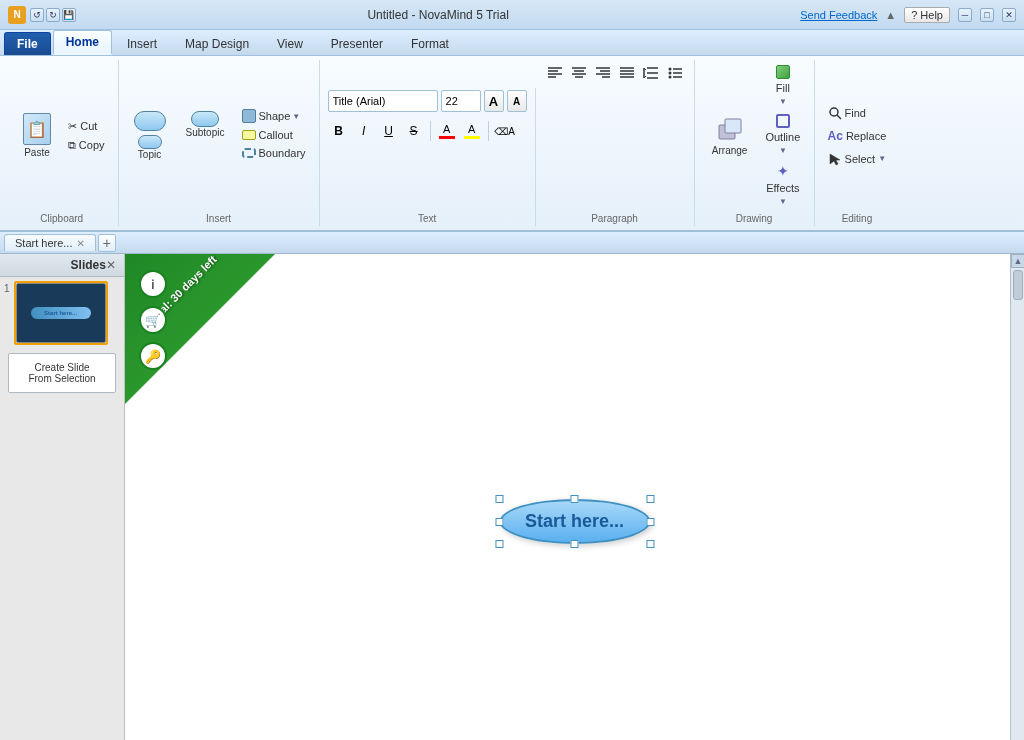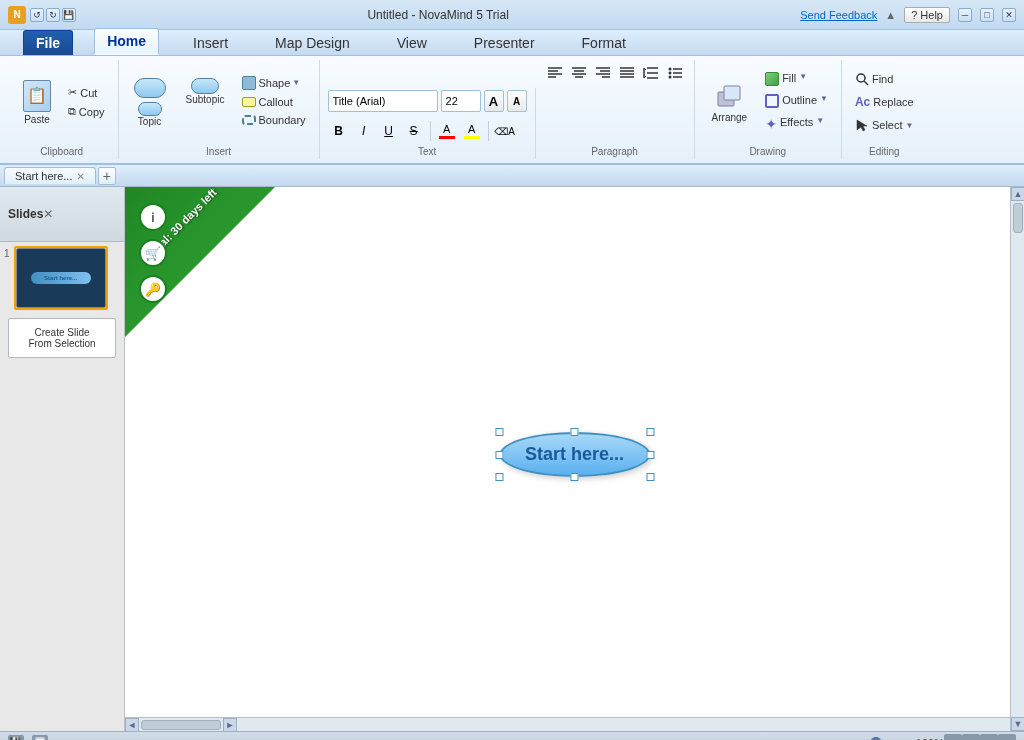--- a/index.html
+++ b/index.html
@@ -28,29 +28,28 @@
     .ribbon-tabs {
       background: linear-gradient(to bottom, #ddeeff, #c5d9ee);
       height: 26px;
       display: flex;
       align-items: flex-end;
       padding: 0 4px;
       border-bottom: 1px solid #a0c0e0;
     }
     .ribbon-tab {
       padding: 4px 12px;
-      font-size: 14px;
+      font-size: 12px;
       cursor: pointer;
       border: 1px solid transparent;
       border-bottom: none;
       border-radius: 3px 3px 0 0;
       margin-right: 2px;
       color: #333;
       background: transparent;
-      margin-left: 19px;
     }
     .ribbon-tab.active {
       background: linear-gradient(to bottom, #fafeff, #e8f4ff);
       border-color: #a0c0e0;
       border-bottom: 2px solid #f0f8ff;
       font-weight: bold;
       color: #003399;
     }
     .ribbon-tab.file {
       background: linear-gradient(to bottom, #2060b0, #1a4a90);
@@ -166,23 +165,24 @@
       font-size: 11px; border-radius: 2px;
     }
 
     
     .drawing-group { min-width: 120px; }
     .arrange-btn {
       display: flex; align-items: center; gap: 2px; padding: 3px 8px; cursor: pointer;
       border: 1px solid transparent; border-radius: 3px; font-size: 11px; color: #333; background: transparent;
     }
     .fill-btn, .outline-btn, .effects-btn {
-      display: flex; align-items: flex-start; gap: 3px; padding: 2px 4px; cursor: pointer;
+      display: flex; align-items: center; gap: 3px; padding: 2px 4px; cursor: pointer;
       border: 1px solid transparent; border-radius: 2px; font-size: 11px; color: #333; background: transparent;
       white-space: nowrap;
+      flex-direction: column;
     }
     .fill-icon { width: 14px; height: 14px; background: linear-gradient(135deg, #80d080, #40a040); border: 1px solid #309030; border-radius: 2px; }
     .outline-icon { width: 14px; height: 14px; border: 2px solid #6060c0; border-radius: 2px; background: transparent; }
     .effects-star { font-size: 14px; color: #6060c0; }
 
     
     .editing-btn {
       display: flex; align-items: center; gap: 3px; padding: 2px 4px; cursor: pointer;
       border: 1px solid transparent; border-radius: 2px; font-size: 11px; color: #333; background: transparent;
     }
@@ -196,22 +196,22 @@
 
     
     .slides-panel {
       width: 125px;
       background: #e8e8e8;
       border-right: 1px solid #c0c0c0;
       display: flex;
       flex-direction: column;
     }
     .slides-header {
-      display: flex; align-items: center; justify-content: flex-start;
-      padding: 20px 8px;
+      display: flex; align-items: center; justify-content: flex-end;
+      padding: 4px 8px;
       background: linear-gradient(to bottom, #e0e8f0, #d0d8e0);
       border-bottom: 1px solid #b0b8c0;
       font-size: 12px; font-weight: bold; color: #333;
     }
     .slides-close { cursor: pointer; font-size: 12px; color: #666; border: none; background: none; }
     .slides-list { flex: 1; overflow-y: auto; padding: 4px; }
     .slide-item {
       border: 2px solid transparent; margin-bottom: 8px; cursor: pointer; border-radius: 2px;
     }
     .slide-item.selected { border-color: #f0a000; }

